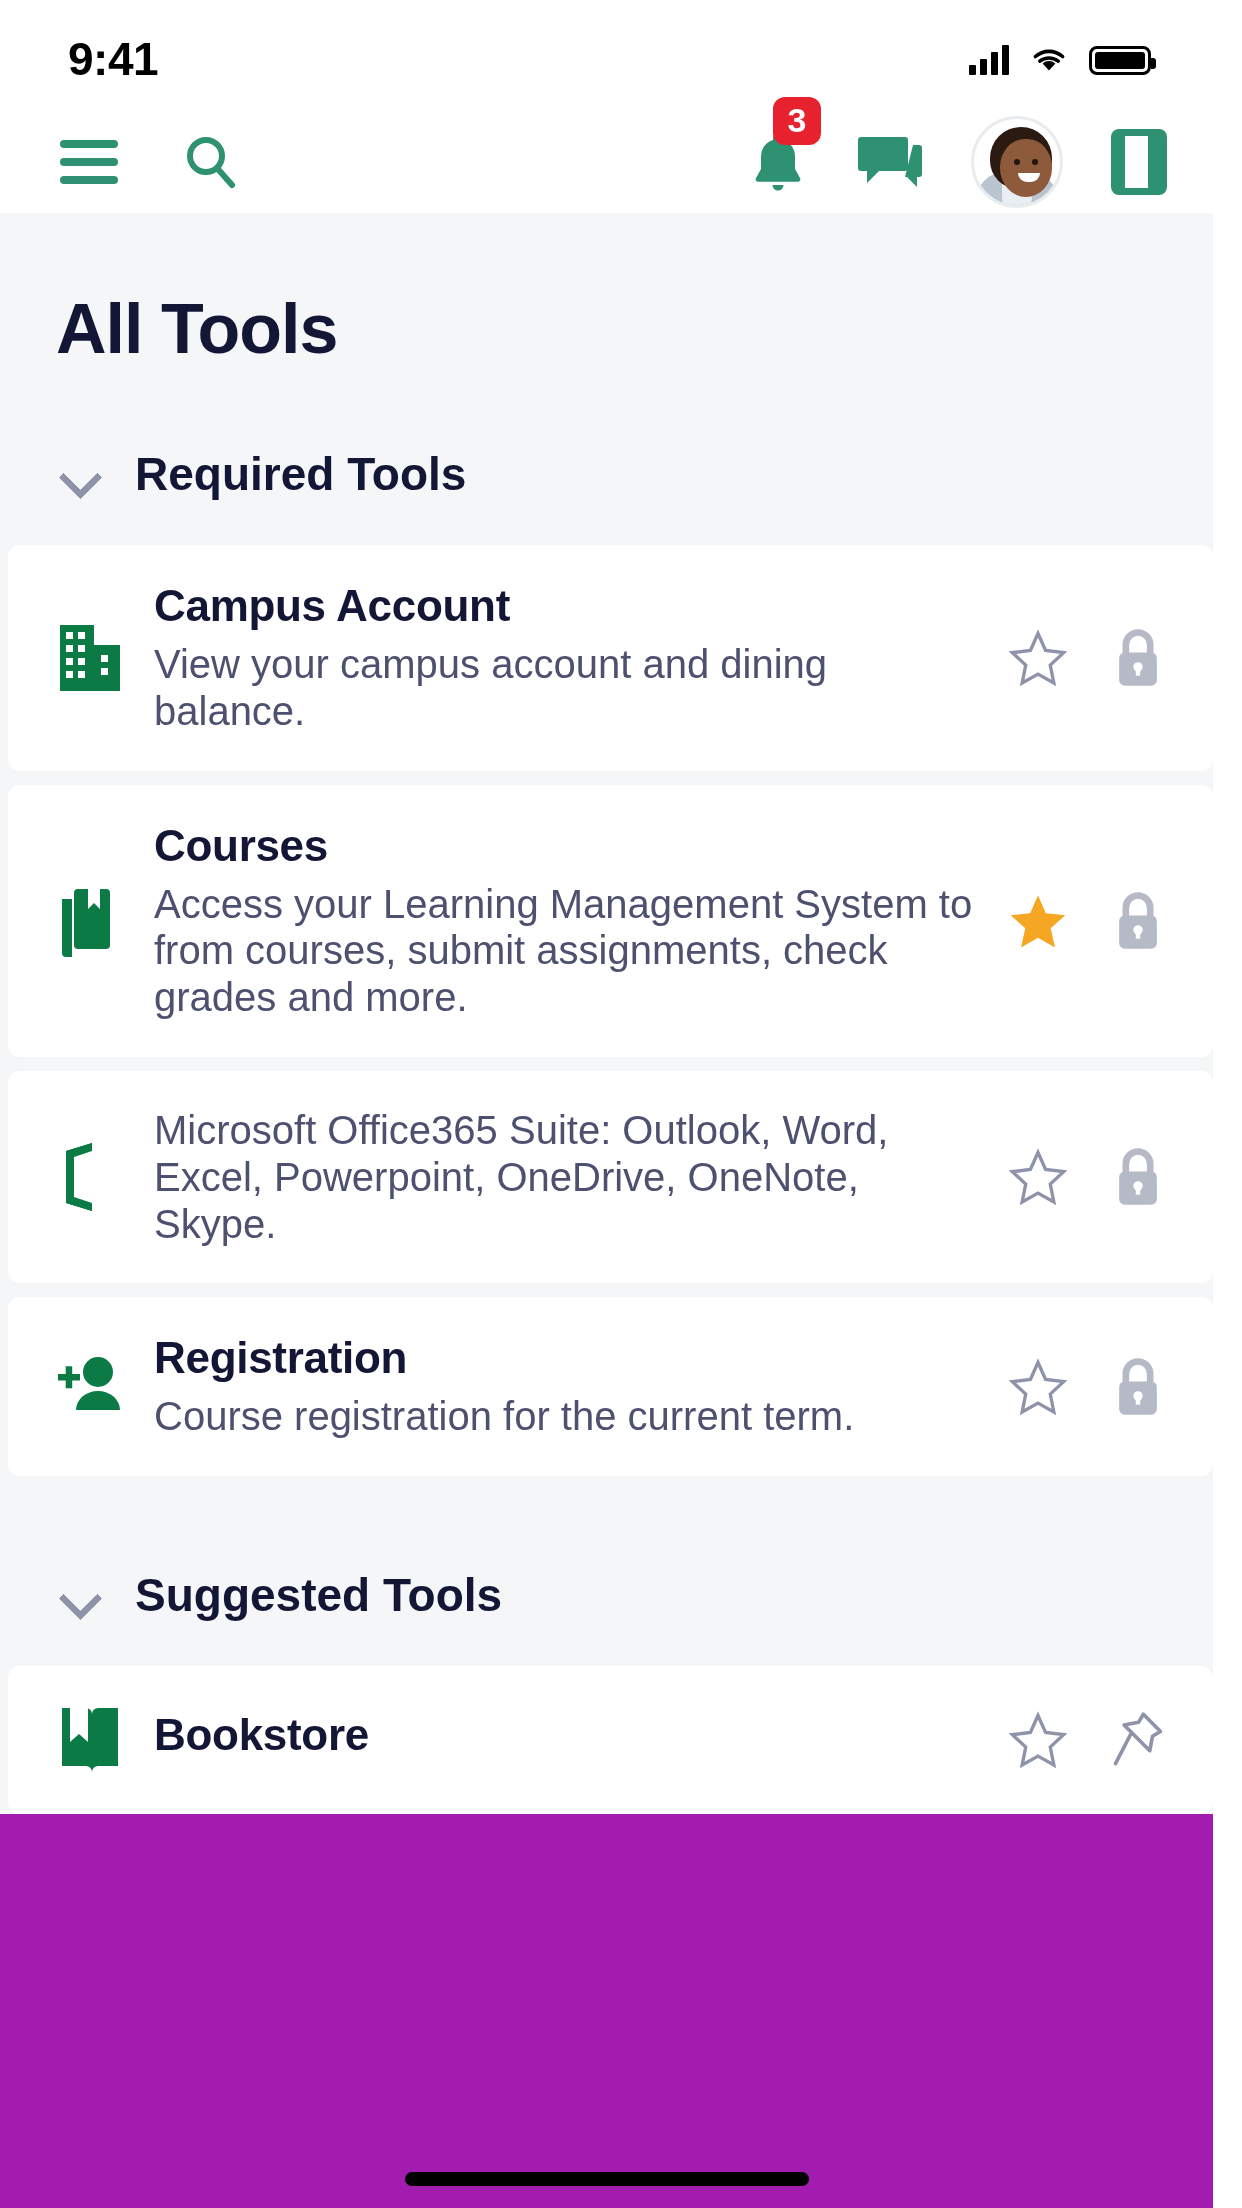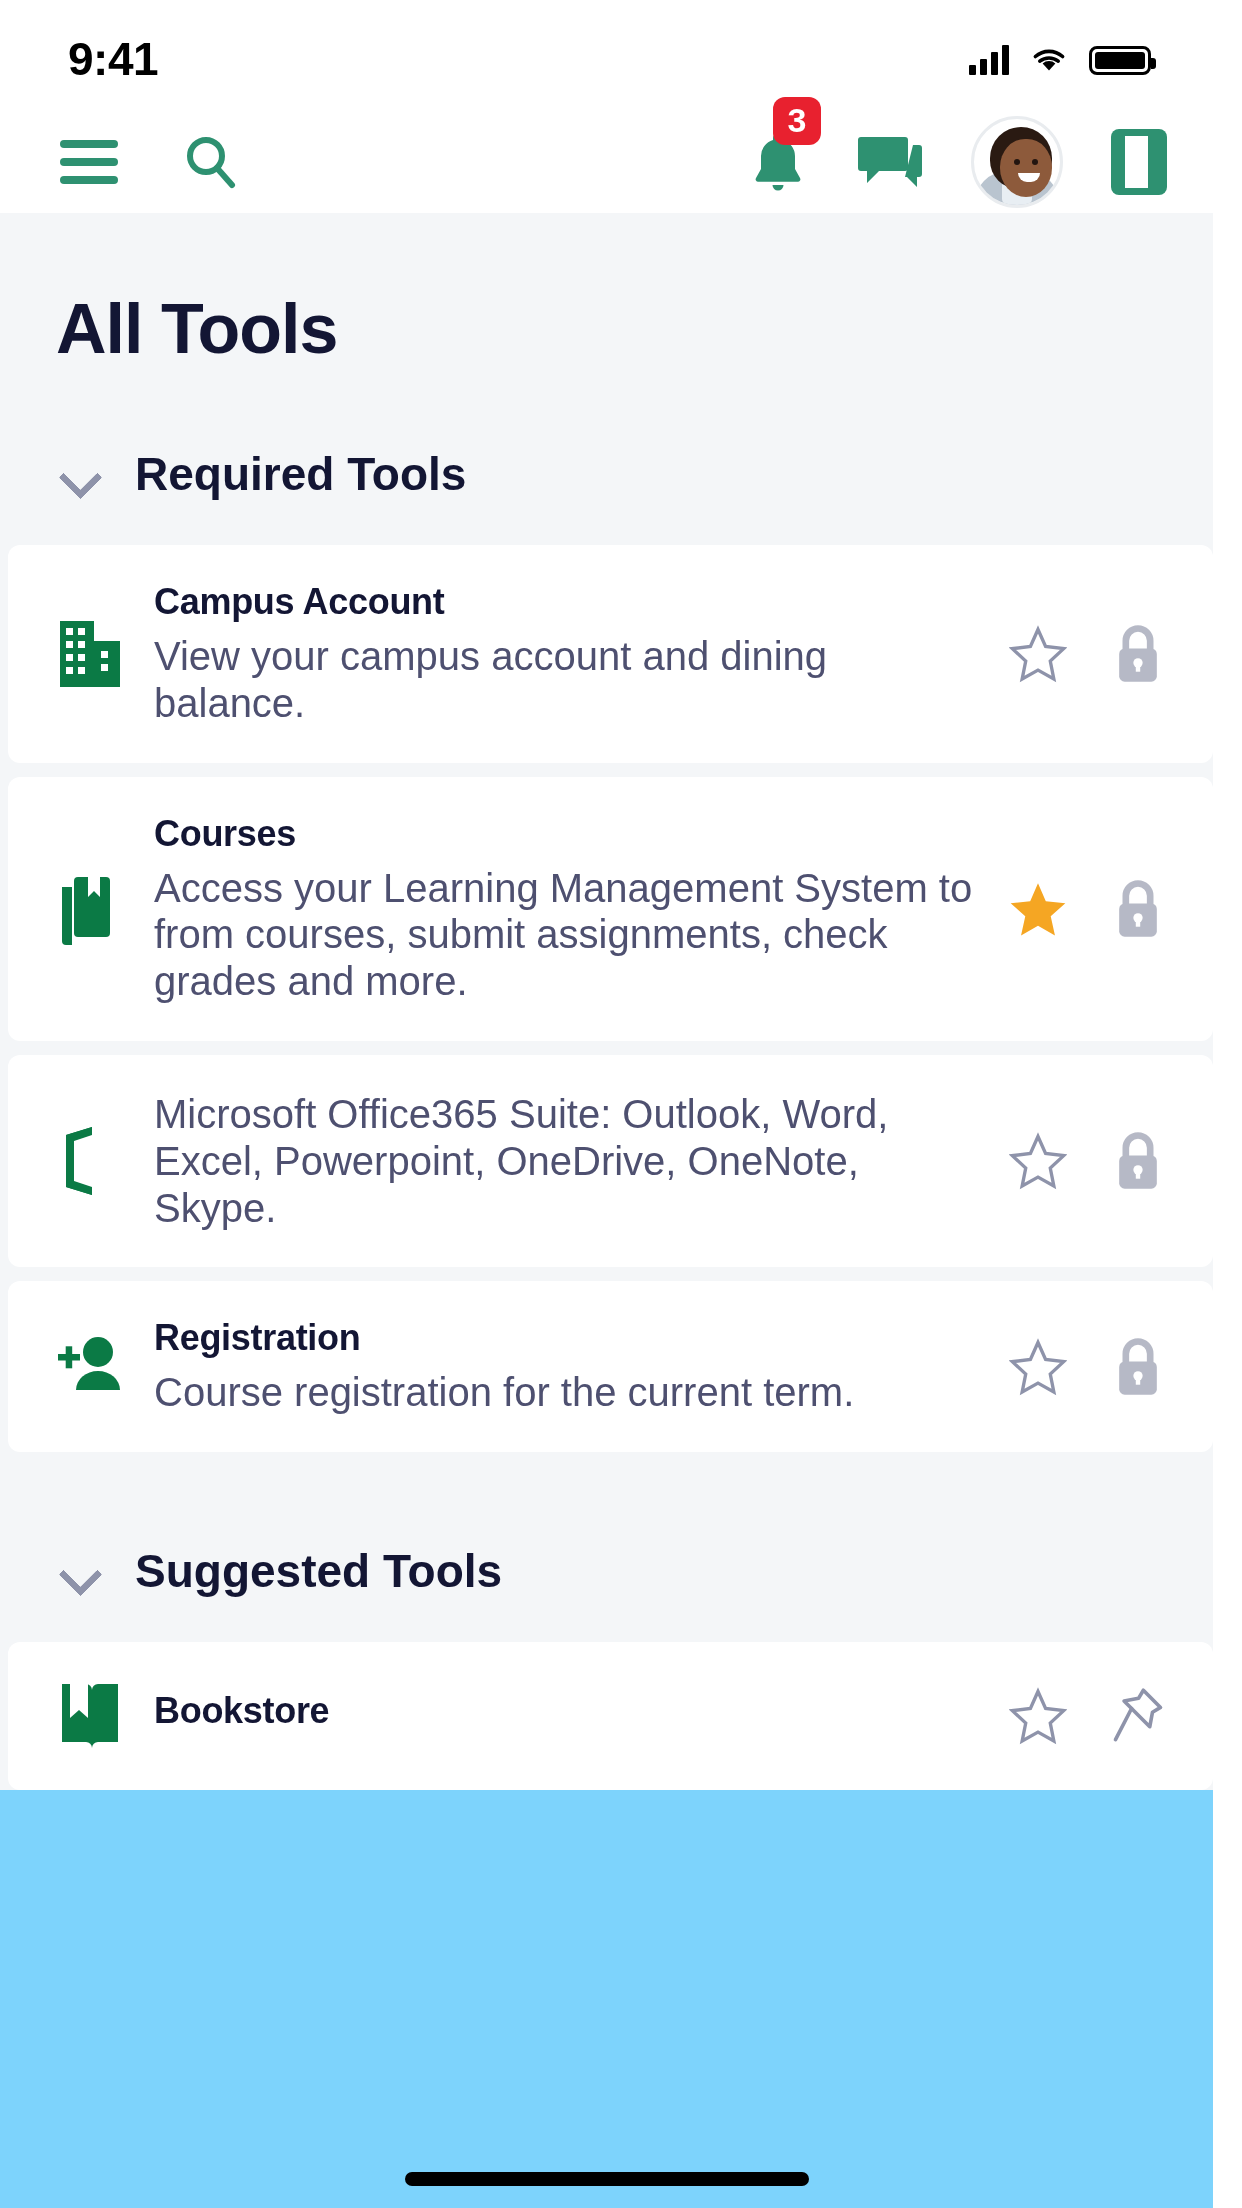--- a/index.html
+++ b/index.html
@@ -2,21 +2,21 @@
 <html><head>
 <meta charset="utf-8">
 <style>
   * { box-sizing: border-box; margin: 0; padding: 0; }
   html, body {
     width: 1242px; height: 2208px;
     background: #ffffff;
     font-family: "Liberation Sans", sans-serif;
     overflow: hidden;
   }
-  .phone { position: relative; width: 1213px; height: 2208px; background: #7dd3fc; }
+  .phone { position: relative; width: 1213px; height: 2208px; background: #a21caf; }
 
   
   .statusbar {
     position: relative;
     height: 110px;
     background: #ffffff;
     display: flex;
     align-items: center;
     justify-content: space-between;
     padding: 0 62px 0 68px;
@@ -130,21 +130,21 @@
     align-items: center;
     gap: 0;
   }
   .card-icon {
     width: 108px; flex: 0 0 108px;
     display: flex; align-items: center; justify-content: flex-start;
     padding-left: 8px;
   }
   .card-body { flex: 1 1 auto; padding-right: 20px; }
   .card-title {
-    font-size: 36px; font-weight: 700; color: #131634;
+    font-size: 44px; font-weight: 700; color: #131634;
     margin-bottom: 10px; letter-spacing: -0.3px;
   }
   .card-desc {
     font-size: 40px; color: #4e5070; line-height: 1.17;
   }
   .card-actions { display: flex; align-items: center; gap: 38px; flex: 0 0 auto; }
 
   .act { width: 62px; height: 66px; display:flex; align-items:center; justify-content:center; }
 
   .home-indicator {

